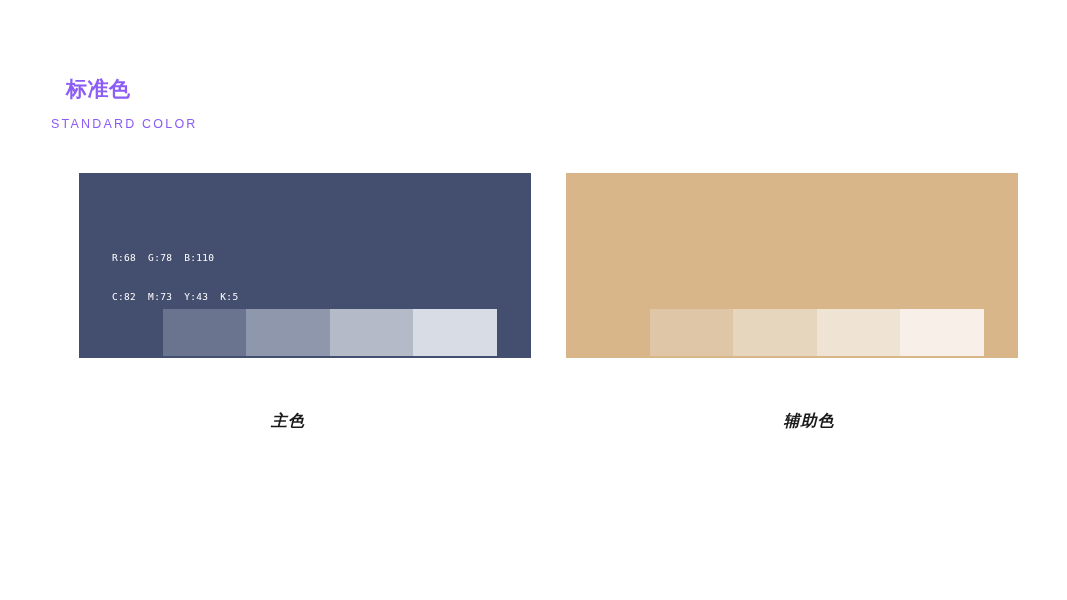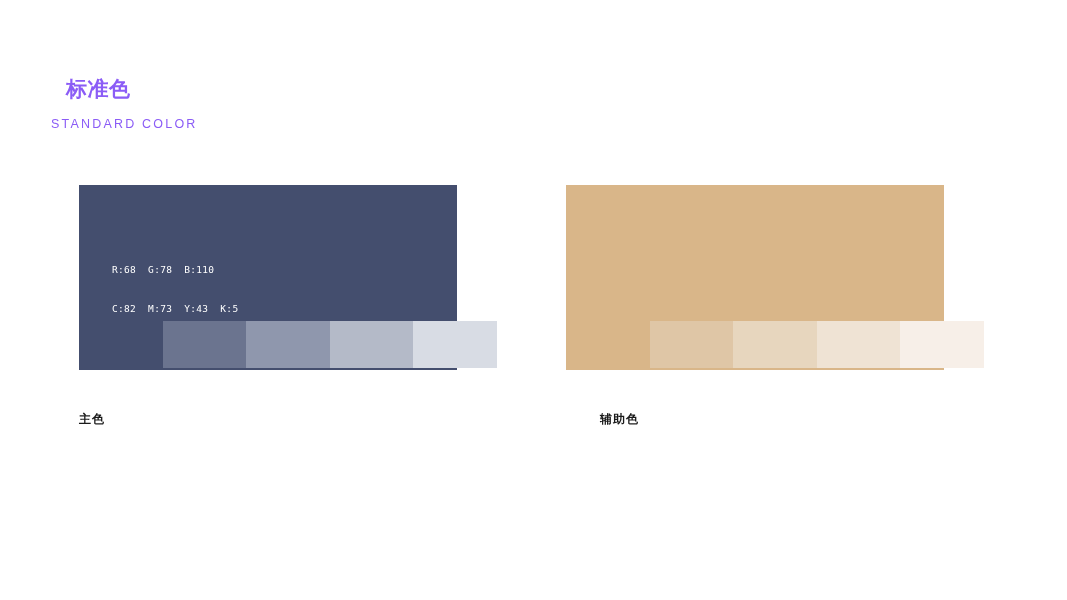--- a/index.html
+++ b/index.html
@@ -34,22 +34,22 @@
     font-weight: normal;
     color: #8b5cf6;
     letter-spacing: 2.2px;
     margin: 9px 0 0 1px;
     line-height: 1.2;
   }
 
   
   .palette {
     position: absolute;
-    top: 185px;
-    width: 378px;
+    top: 173px;
+    width: 452px;
     height: 185px;
   }
   .palette-primary   { left: 79px; }
   .palette-secondary { left: 566px; }
 
   
   .swatch-main {
     position: absolute;
     left: 0;
     top: 0;
@@ -83,24 +83,26 @@
   .tint-strip .tint {
     flex: 1 1 0;
     height: 47px;
   }
 
   
   .caption {
     position: absolute;
     top: 411px;
     width: 418px;
-    font-size: 12px;
+    text-align: center;
+    font-size: 16px;
     font-weight: bold;
     color: #1a1a1a;
     letter-spacing: 1px;
+    font-style: italic;
   }
   .caption-primary   { left: 79px; }
   .caption-secondary { left: 600px; }
 </style>
 </head>
 <body>
 
 <div class="heading">
   <div class="heading-cn">标准色</div>
   <div class="heading-en">STANDARD COLOR</div>

